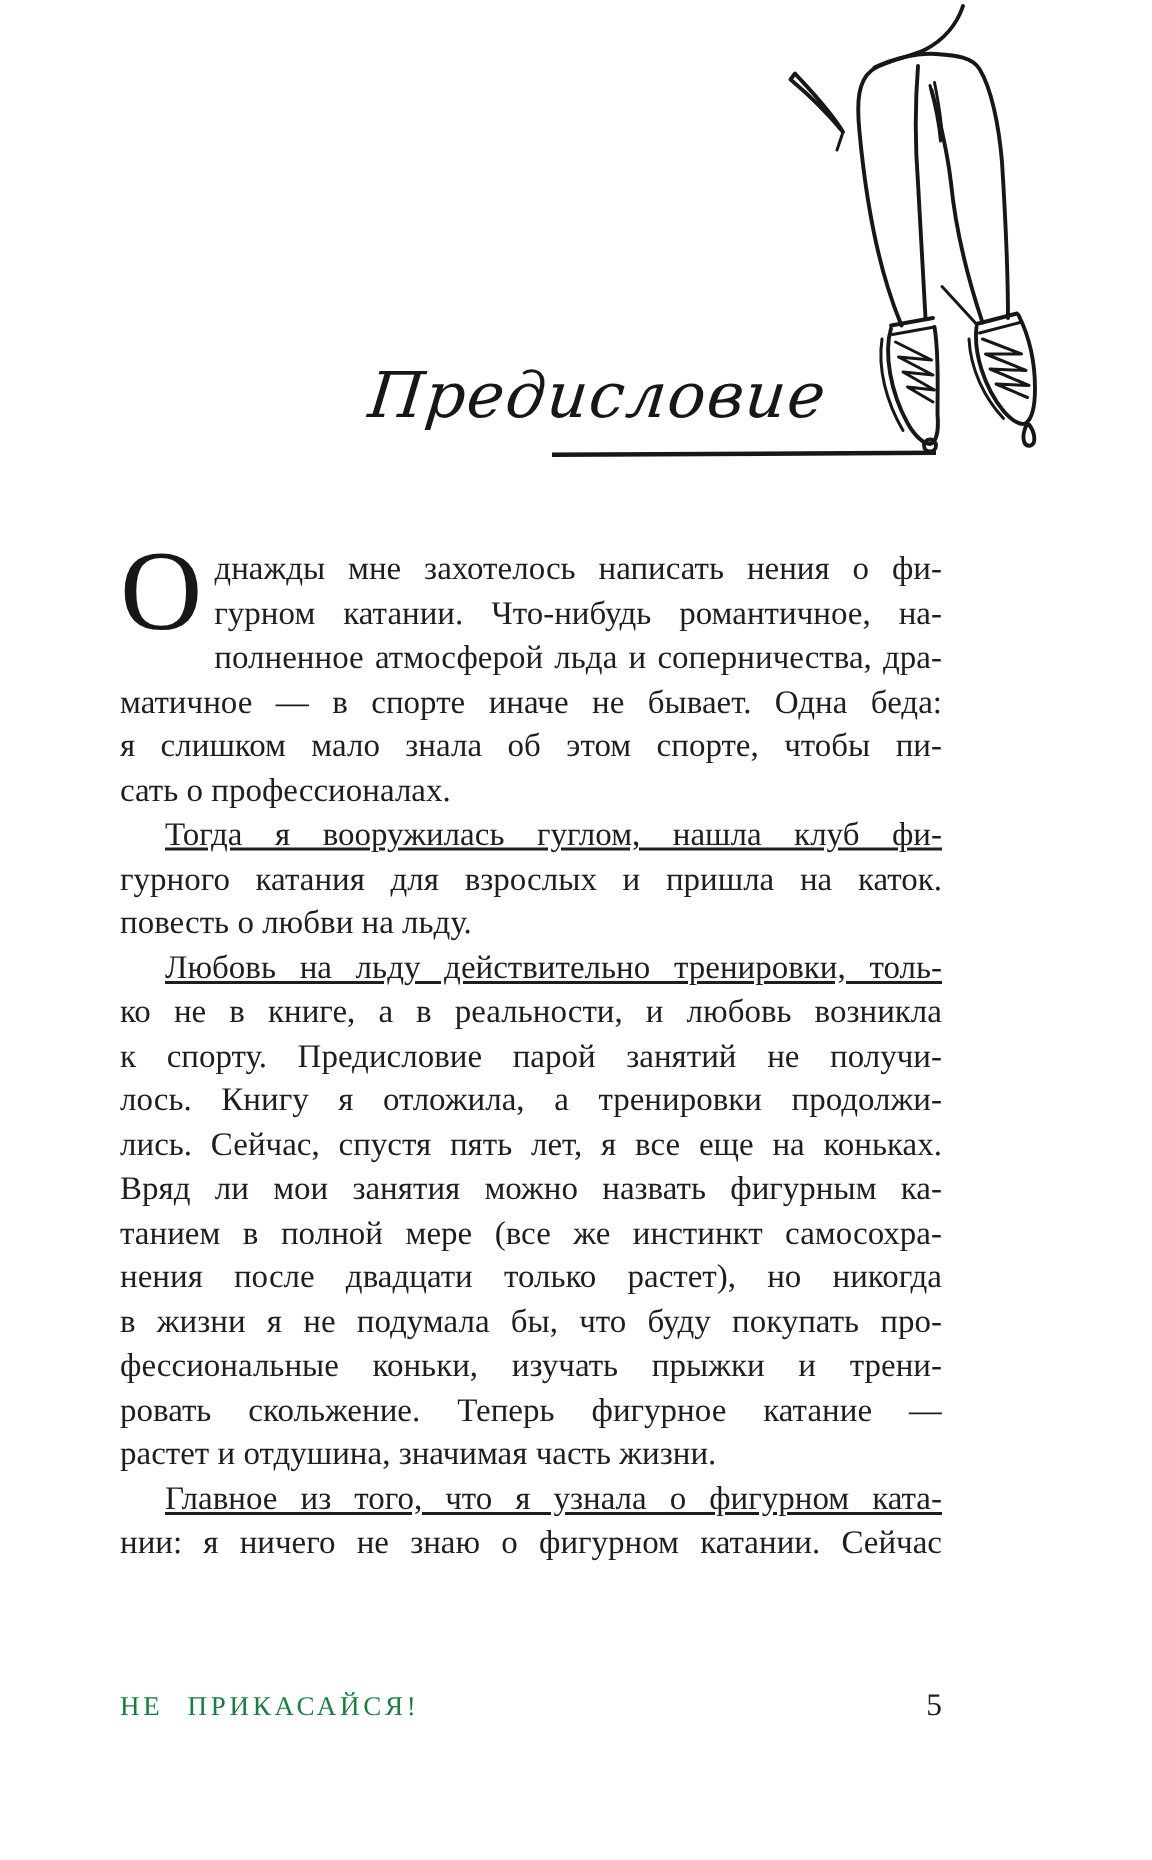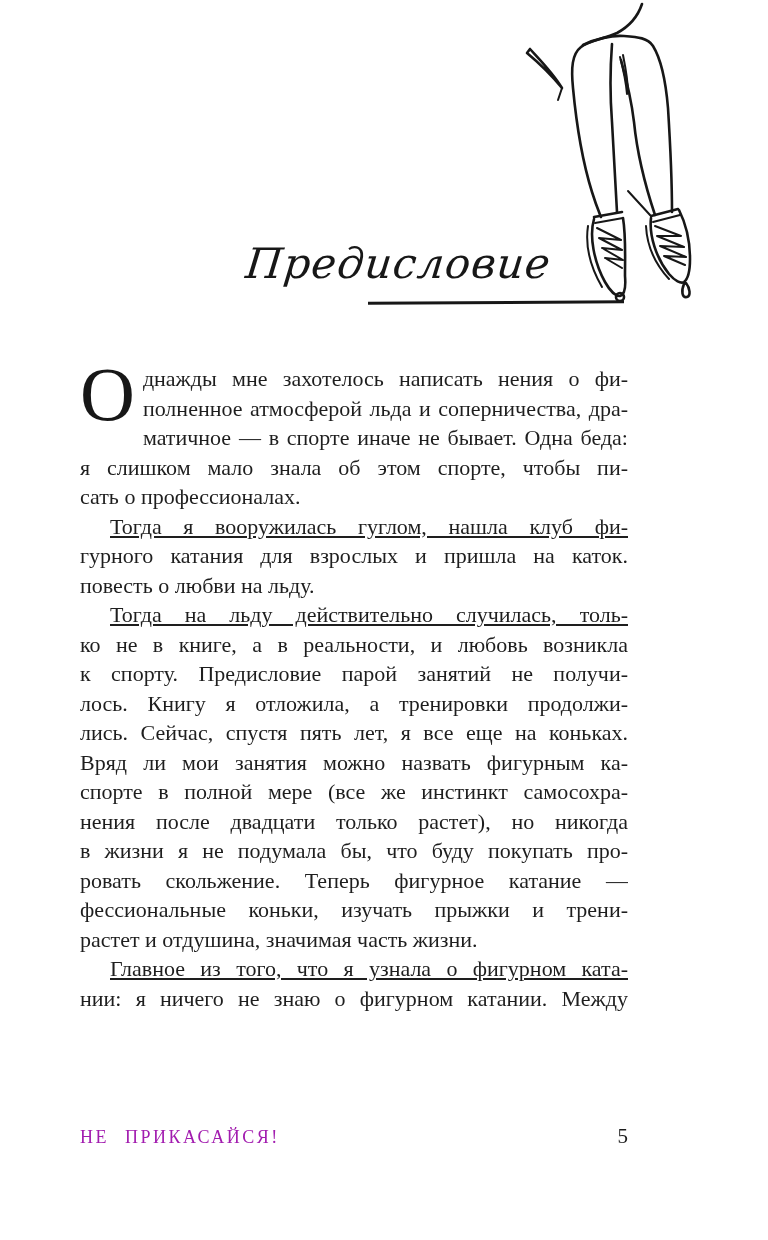--- a/index.html
+++ b/index.html
@@ -67,21 +67,21 @@
   
   .footer{
     position:absolute; left:80px; top:1124px;
     width:548px;
     display:flex; justify-content:space-between; align-items:baseline;
   }
   .running-title{
     font-size:18px;
     letter-spacing:2.5px;
     word-spacing:9px;
-    color:#a21caf;
+    color:#15803d;
   }
   .page-number{
     font-size:21px;
     color:#1c1c1c;
   }
 </style>
 </head>
 <body>
 
 <div class="page">
@@ -119,41 +119,42 @@
     <path class="thin" d="M155,226 L181,236 L157,236 L184,247 L160,246 L186,257 L164,256 L185,265"></path>
   </svg>
 
   <div class="heading">Предисловие</div>
   <div class="heading-underline"></div>
 
   <div class="body-text">
     <span class="dropcap">О</span>
     <div id="paragraphs">
         <div class="line">днажды мне захотелось написать нения о фи-</div>
+        <div class="line">гурном катании. Что-нибудь романтичное, на-</div>
         <div class="line">полненное атмосферой льда и соперничества, дра-</div>
         <div class="line">матичное — в спорте иначе не бывает. Одна беда:</div>
         <div class="line">я слишком мало знала об этом спорте, чтобы пи-</div>
         <div class="line para-end">сать о профессионалах.</div>
         <div class="line indent">Тогда я вооружилась гуглом, нашла клуб фи-</div>
         <div class="line">гурного катания для взрослых и пришла на каток.</div>
         <div class="line para-end">повесть о любви на льду.</div>
-        <div class="line indent">Тогда на льду действительно случилась, толь-</div>
+        <div class="line indent">Любовь на льду действительно тренировки, толь-</div>
         <div class="line">ко не в книге, а в реальности, и любовь возникла</div>
         <div class="line">к спорту. Предисловие парой занятий не получи-</div>
         <div class="line">лось. Книгу я отложила, а тренировки продолжи-</div>
         <div class="line">лись. Сейчас, спустя пять лет, я все еще на коньках.</div>
         <div class="line">Вряд ли мои занятия можно назвать фигурным ка-</div>
-        <div class="line">спорте в полной мере (все же инстинкт самосохра-</div>
+        <div class="line">танием в полной мере (все же инстинкт самосохра-</div>
         <div class="line">нения после двадцати только растет), но никогда</div>
         <div class="line">в жизни я не подумала бы, что буду покупать про-</div>
+        <div class="line">фессиональные коньки, изучать прыжки и трени-</div>
         <div class="line">ровать скольжение. Теперь фигурное катание —</div>
-        <div class="line">фессиональные коньки, изучать прыжки и трени-</div>
         <div class="line para-end">растет и отдушина, значимая часть жизни.</div>
         <div class="line indent">Главное из того, что я узнала о фигурном ката-</div>
-        <div class="line">нии: я ничего не знаю о фигурном катании. Между</div>
+        <div class="line">нии: я ничего не знаю о фигурном катании. Сейчас</div>
       </div>
   </div>
 
   <div class="footer">
     <span class="running-title">НЕ ПРИКАСАЙСЯ!</span>
     <span class="page-number">5</span>
   </div>
 
 </div>
 

